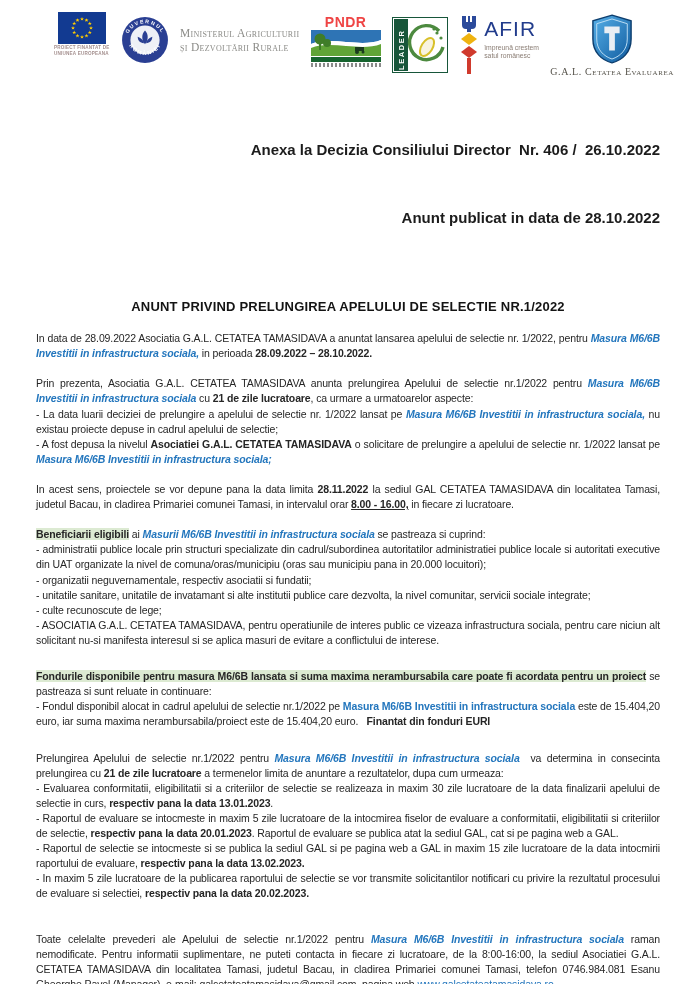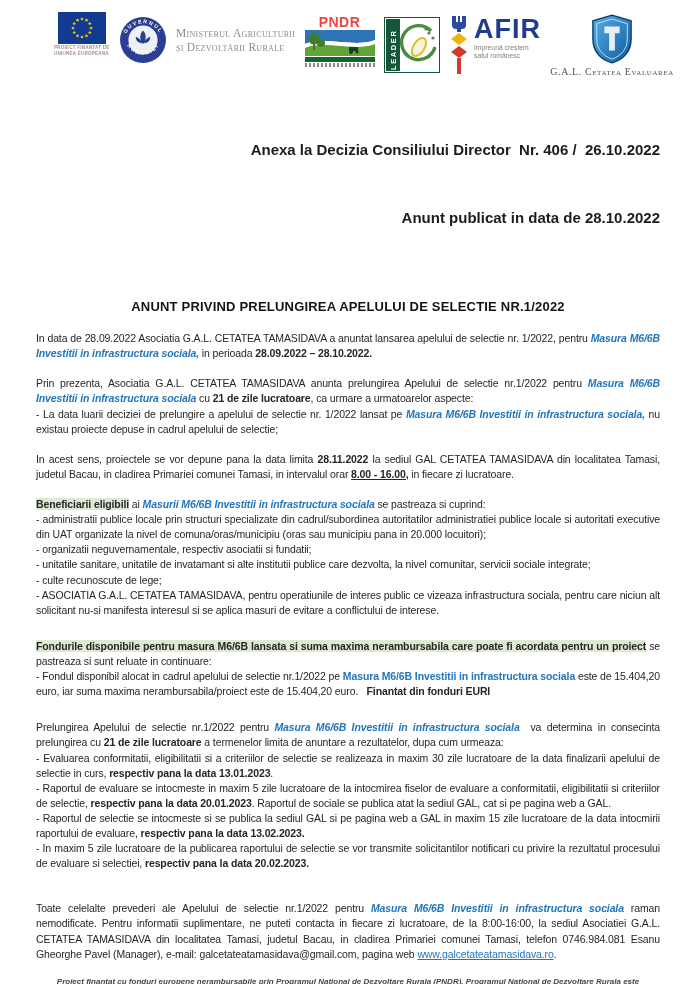--- a/index.html
+++ b/index.html
@@ -22,21 +22,21 @@
               text-align:left;align-self:flex-start;margin-top:1px;font-weight:bold;}
   .ministry{margin-top:14px;font-variant:small-caps;color:#8b8b87;
             font-size:11.5px;line-height:1.25;letter-spacing:.3px;font-family:Liberation Serif, serif;}
   .pndr{margin-top:2px;}
   .pndr-word{font-weight:bold;font-size:14px;line-height:16px;color:#ef4444;
              letter-spacing:.5px;font-family:"Liberation Sans",sans-serif;}
   .pndr-strip1{width:70px;height:5px;background:#17642f;margin-top:1px;}
   .pndr-strip2{width:70px;height:4px;margin-top:1px;
      background:repeating-linear-gradient(90deg,#8a8a8a 0 2px,transparent 2px 4px);}
   .afir{display:flex;align-items:flex-start;gap:5px;margin-top:4px;}
-  .afir-word{font-weight:bold;font-size:27px;line-height:26px;color:#223c8c;letter-spacing:1px;}
+  .afir-word{font-weight:normal;font-size:21px;line-height:26px;color:#223c8c;letter-spacing:1px;}
   .afir-tag{font-size:6.8px;line-height:1.25;color:#8a7d74;margin-top:2px;}
   .gal{margin-top:2px;}
   .gal-label{font-variant:small-caps;font-size:10px;color:#55524a;letter-spacing:.6px;
              white-space:nowrap;margin-top:2px;font-family:"Liberation Serif",serif;}
   
   .annex{margin-top:8px;text-align:right;font-weight:bold;font-size:15px;
          line-height:1.5;white-space:pre-wrap;color:#1c1c1c;}
   .title{margin:22px 0 0 0;text-align:center;font-weight:bold;font-size:13px;
          line-height:1.7;color:#141414;letter-spacing:.2px;}
   
@@ -187,40 +187,41 @@
     <div>ANUNT PRIVIND PRELUNGIREA APELULUI DE SELECTIE NR.1/2022</div>
   </div>
 
   <div class="doc-body" id="doc-body">
       <div class="block">
         <p><span class="r-plain">In data de 28.09.2022 Asociatia G.A.L. CETATEA TAMASIDAVA a anuntat lansarea apelului de selectie nr. 1/2022, pentru </span><span class="r-blue-italic">Masura M6/6B Investitii in infrastructura sociala,</span><span class="r-plain"> in perioada </span><span class="r-bold">28.09.2022 – 28.10.2022.</span></p>
       </div>
       <div class="block">
         <p><span class="r-plain">Prin prezenta, Asociatia G.A.L. CETATEA TAMASIDAVA anunta prelungirea Apelului de selectie nr.1/2022 pentru </span><span class="r-blue-italic">Masura M6/6B Investitii in infrastructura sociala</span><span class="r-plain"> cu </span><span class="r-bold">21 de zile lucratoare</span><span class="r-plain">, ca urmare a urmatoarelor aspecte:</span></p>
         <p><span class="r-plain">- La data luarii deciziei de prelungire a apelului de selectie nr. 1/2022 lansat pe </span><span class="r-blue-italic">Masura M6/6B Investitii in infrastructura sociala,</span><span class="r-plain"> nu existau proiecte depuse in cadrul apelului de selectie;</span></p>
+        <p><span class="r-plain">- A fost depusa la nivelul </span><span class="r-bold">Asociatiei G.A.L. CETATEA TAMASIDAVA</span><span class="r-plain"> o solicitare de prelungire a apelului de selectie nr. 1/2022 lansat pe </span><span class="r-blue-italic">Masura M6/6B Investitii in infrastructura sociala;</span></p>
       </div>
       <div class="block">
         <p><span class="r-plain">In acest sens, proiectele se vor depune pana la data limita </span><span class="r-bold">28.11.2022</span><span class="r-plain"> la sediul GAL CETATEA TAMASIDAVA din localitatea Tamasi, judetul Bacau, in cladirea Primariei comunei Tamasi, in intervalul orar </span><span class="r-bold-underline">8.00 - 16.00,</span><span class="r-plain"> in fiecare zi lucratoare.</span></p>
       </div>
       <div class="block">
         <p><span class="r-hl-bold">Beneficiarii eligibili</span><span class="r-plain"> ai </span><span class="r-blue-italic">Masurii M6/6B Investitii in infrastructura sociala</span><span class="r-plain"> se pastreaza si cuprind:</span></p>
         <p><span class="r-plain">- administratii publice locale prin structuri specializate din cadrul/subordinea autoritatilor administratiei publice locale si autoritati executive din UAT organizate la nivel de comuna/oras/municipiu (oras sau municipiu pana in 20.000 locuitori);</span></p>
         <p><span class="r-plain">- organizatii neguvernamentale, respectiv asociatii si fundatii;</span></p>
         <p><span class="r-plain">- unitatile sanitare, unitatile de invatamant si alte institutii publice care dezvolta, la nivel comunitar, servicii sociale integrate;</span></p>
         <p><span class="r-plain">- culte recunoscute de lege;</span></p>
         <p><span class="r-plain">- ASOCIATIA G.A.L. CETATEA TAMASIDAVA, pentru operatiunile de interes public ce vizeaza infrastructura sociala, pentru care niciun alt solicitant nu-si manifesta interesul si se aplica masuri de evitare a conflictului de interese.</span></p>
       </div>
       <div class="block">
         <p><span class="r-hl-bold">Fondurile disponibile pentru masura M6/6B lansata si suma maxima nerambursabila care poate fi acordata pentru un proiect</span><span class="r-plain"> se pastreaza si sunt reluate in continuare:</span></p>
         <p><span class="r-plain">- Fondul disponibil alocat in cadrul apelului de selectie nr.1/2022 pe </span><span class="r-blue-bold">Masura M6/6B Investitii in infrastructura sociala</span><span class="r-plain"> este de 15.404,20 euro, iar suma maxima nerambursabila/proiect este de 15.404,20 euro.&nbsp;&nbsp; </span><span class="r-bold">Finantat din fonduri EURI</span></p>
       </div>
       <div class="block">
         <p><span class="r-plain">Prelungirea Apelului de selectie nr.1/2022 pentru </span><span class="r-blue-italic">Masura M6/6B Investitii in infrastructura sociala</span><span class="r-plain">&nbsp; va determina in consecinta prelungirea cu </span><span class="r-bold">21 de zile lucratoare</span><span class="r-plain"> a termenelor limita de anuntare a rezultatelor, dupa cum urmeaza:</span></p>
         <p><span class="r-plain">- Evaluarea conformitatii, eligibilitatii si a criteriilor de selectie se realizeaza in maxim 30 zile lucratoare de la data finalizarii apelului de selectie in curs, </span><span class="r-bold">respectiv pana la data 13.01.2023</span><span class="r-plain">.</span></p>
-        <p><span class="r-plain">- Raportul de evaluare se intocmeste in maxim 5 zile lucratoare de la intocmirea fiselor de evaluare a conformitatii, eligibilitatii si criteriilor de selectie, </span><span class="r-bold">respectiv pana la data 20.01.2023</span><span class="r-plain">. Raportul de sociale se publica atat la sediul GAL, cat si pe pagina web a GAL.</span></p>
+        <p><span class="r-plain">- Raportul de evaluare se intocmeste in maxim 5 zile lucratoare de la intocmirea fiselor de evaluare a conformitatii, eligibilitatii si criteriilor de selectie, </span><span class="r-bold">respectiv pana la data 20.01.2023</span><span class="r-plain">. Raportul de evaluare se publica atat la sediul GAL, cat si pe pagina web a GAL.</span></p>
         <p><span class="r-plain">- Raportul de selectie se intocmeste si se publica la sediul GAL si pe pagina web a GAL in maxim 15 zile lucratoare de la data intocmirii raportului de evaluare, </span><span class="r-bold">respectiv pana la data 13.02.2023.</span></p>
         <p><span class="r-plain">- In maxim 5 zile lucratoare de la publicarea raportului de selectie se vor transmite solicitantilor notificari cu privire la rezultatul procesului de evaluare si selectiei, </span><span class="r-bold">respectiv pana la data 20.02.2023.</span></p>
       </div>
       <div class="block">
         <p><span class="r-plain">Toate celelalte prevederi ale Apelului de selectie nr.1/2022 pentru </span><span class="r-blue-italic">Masura M6/6B Investitii in infrastructura sociala</span><span class="r-plain"> raman nemodificate. Pentru informatii suplimentare, ne puteti contacta in fiecare zi lucratoare, de la 8:00-16:00, la sediul Asociatiei G.A.L. CETATEA TAMASIDAVA din localitatea Tamasi, judetul Bacau, in cladirea Primariei comunei Tamasi, telefon 0746.984.081 Esanu Gheorghe Pavel (Manager), e-mail: galcetateatamasidava@gmail.com, pagina web </span><a class="r-link" href="#">www.galcetateatamasidava.ro</a><span class="r-plain">.</span></p>
       </div>
     </div>
 
   <div class="footnote">Proiect finantat cu fonduri europene nerambursabile prin Programul National de Dezvoltare Rurala (PNDR). Programul National de Dezvoltare Rurala este implementat de Agentia pentru Finantarea Investitiilor Rurale, din subordinea Ministerului Agriculturii si Dezvoltarii Rurale. PNDR este finantat de Uniunea Europeana si Guvernul Romaniei prin Fondul European Agricol pentru Dezvoltare Rurala.</div>
 

